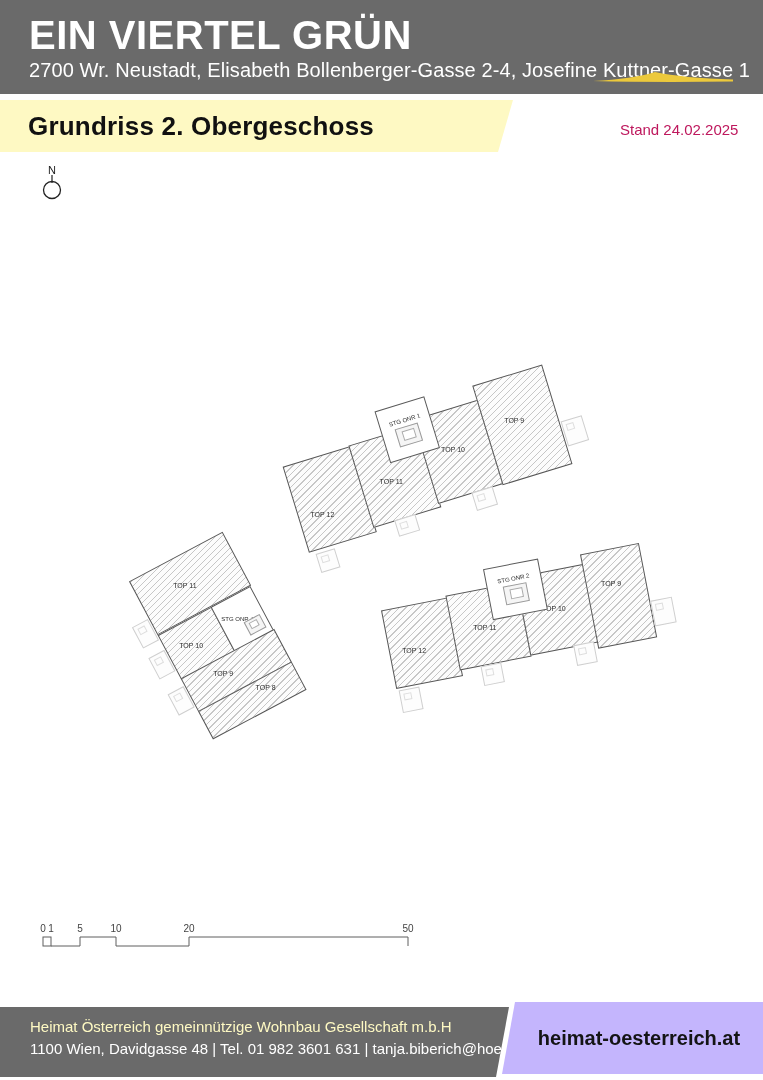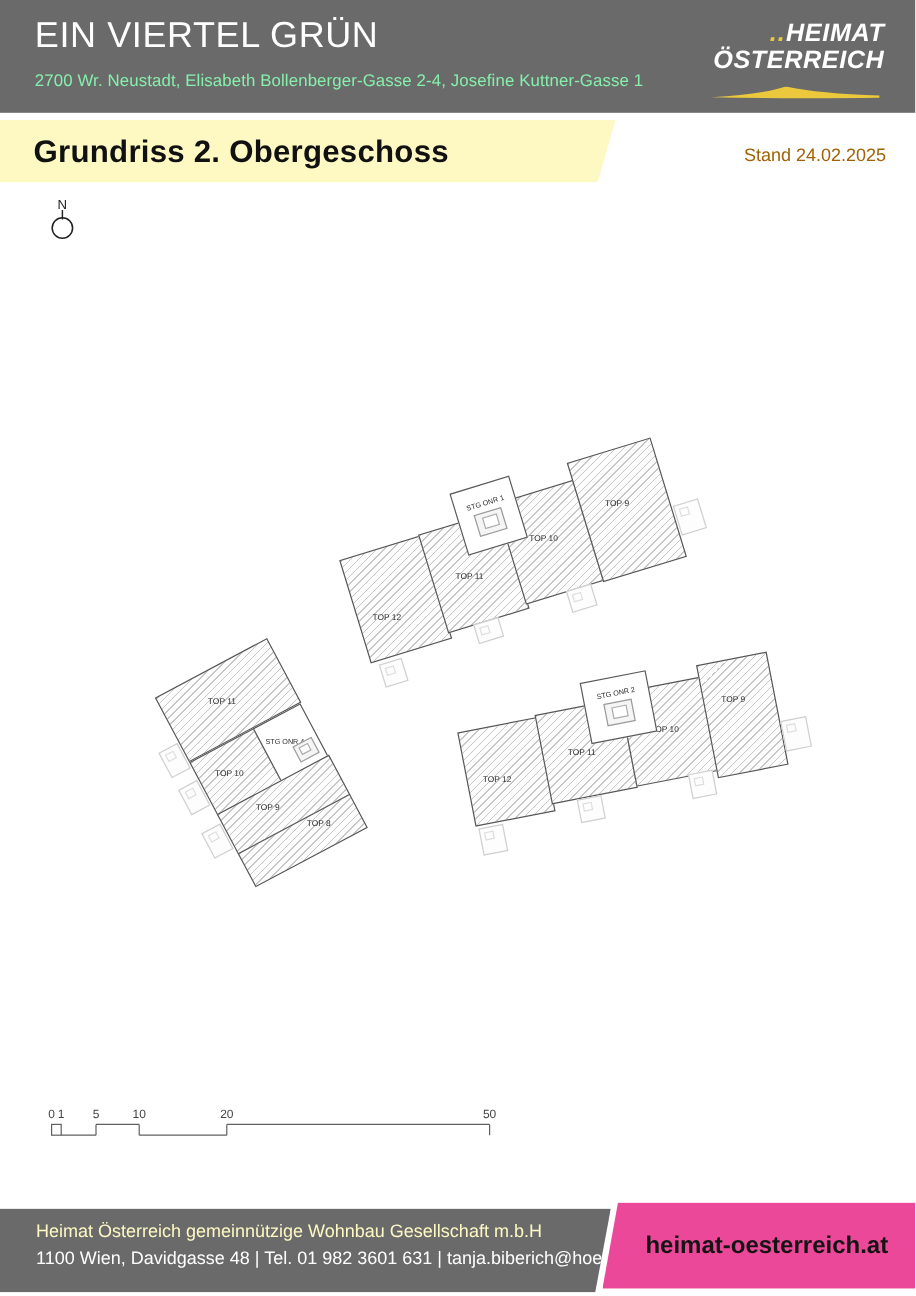--- a/index.html
+++ b/index.html
@@ -2,31 +2,31 @@
 <html><head>
 <meta charset="utf-8">
 <style>
   * { margin:0; padding:0; box-sizing:border-box; }
   html,body { background:#fff; }
   body { font-family:"Liberation Sans", sans-serif; }
   .page { position:relative; width:763px; height:1080px; background:#ffffff; overflow:hidden; }
 
   
   .header { position:absolute; left:0; top:0; width:763px; height:94px; background:#6a6a6a; }
-  .header-title { position:absolute; left:29px; top:13px; color:#fff; font-weight:normal; font-size:30px; letter-spacing:.5px; }
-  .header-address { position:absolute; left:29px; top:59px; color:#86efac; font-size:14px; letter-spacing:.1px; }
+  .header-title { position:absolute; left:29px; top:13px; color:#fff; font-weight:bold; font-size:40px; letter-spacing:.5px; }
+  .header-address { position:absolute; left:29px; top:59px; color:#ffffff; font-size:20px; letter-spacing:.1px; }
   .logo { position:absolute; right:26px; top:16px; width:160px; text-align:right; color:#fff; font-style:italic; font-weight:bold; line-height:23px; font-size:21px; letter-spacing:.5px; }
   .logo .dots { color:#ecc93c; letter-spacing:1px; }
   .logo-swoosh { position:absolute; right:30px; top:72px; }
 
   
   .banner { position:absolute; left:0; top:100px; width:513px; height:52px; background:#fef9c3;
             clip-path:polygon(0 0, 100% 0, calc(100% - 15px) 100%, 0 100%); }
   .banner-title { position:absolute; left:28px; top:0; line-height:52px; font-size:26px; font-weight:bold; color:#111; letter-spacing:.2px; }
-  .stand-date { position:absolute; left:620px; top:121px; font-size:15px; color:#a16207; }
+  .stand-date { position:absolute; left:620px; top:121px; font-size:15px; color:#be185d; }
 
   
   .north { position:absolute; left:37px; top:163px; }
 
   
   .bld { position:absolute; display:flex; }
   .hatch { background-image:repeating-linear-gradient(var(--ha,135deg), rgba(125,125,125,.42) 0px, rgba(125,125,125,.42) 0.9px, transparent 0.9px, transparent 4.6px); background-color:#fcfcfc; }
   .unit { position:relative; border:1.4px solid #565656; margin-left:-1.4px; }
   .unit:first-child { margin-left:0; }
   .unit-label { position:absolute; font-size:7px; color:#2b2b2b; white-space:nowrap; }
@@ -56,36 +56,32 @@
 
   
   .scalebar { position:absolute; left:38px; top:920px; }
   .scalebar text { font-family:"Liberation Sans", sans-serif; font-size:10px; fill:#444; }
 
   
   .footer-gray { position:absolute; left:0; top:1007px; width:763px; height:70px; background:#6a6a6a;
                  clip-path:polygon(0 0, 509px 0, 496px 100%, 0 100%); }
   .footer-company { position:absolute; left:30px; top:11px; color:#fef9c3; font-size:15px; }
   .footer-contact { position:absolute; left:30px; top:33px; color:#fff; font-size:15px; }
-  .footer-yellow { position:absolute; left:502px; top:1002px; width:261px; height:72px; background:#ec4899;
+  .footer-yellow { position:absolute; left:502px; top:1002px; width:261px; height:72px; background:#c4b5fd;
                    clip-path:polygon(13px 0, 100% 0, 100% 100%, 0 100%); text-align:center; }
   .footer-website { display:block; line-height:72px; padding-left:13px; font-size:20px; font-weight:bold; color:#141414; }
 </style>
 </head>
 <body>
 
 <div class="page">
 
   <div class="header">
     <div class="header-title">EIN VIERTEL GRÜN</div>
     <div class="header-address">2700 Wr. Neustadt, Elisabeth Bollenberger-Gasse 2-4, Josefine Kuttner-Gasse 1</div>
-    <div class="logo">
-      <div><span class="dots">..</span><span>HEIMAT</span></div>
-      <div>ÖSTERREICH</div>
-    </div>
     <svg class="logo-swoosh" width="140" height="11" viewBox="0 0 140 11">
       <path d="M0 9 Q 40 7 62 0 Q 90 6 140 7.5 L 140 9.5 Q 60 10.5 0 9 Z" fill="#ecc93c"></path>
     </svg>
   </div>
 
   <div class="banner">
     <div class="banner-title">Grundriss 2. Obergeschoss</div>
   </div>
   <div class="stand-date">Stand 24.02.2025</div>
 

